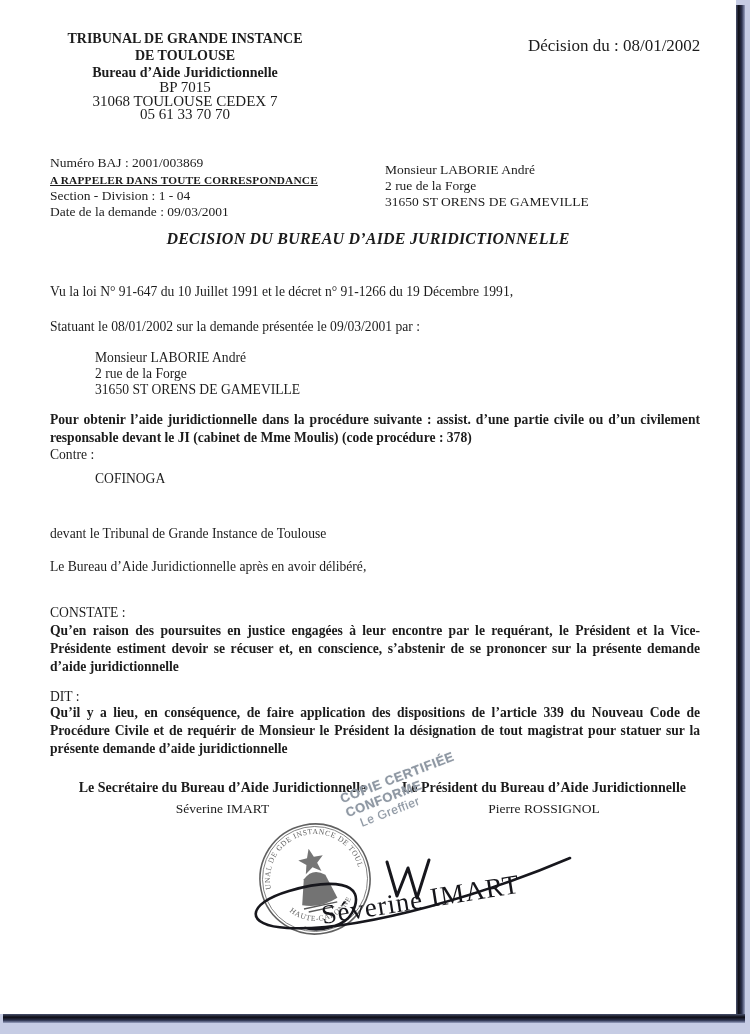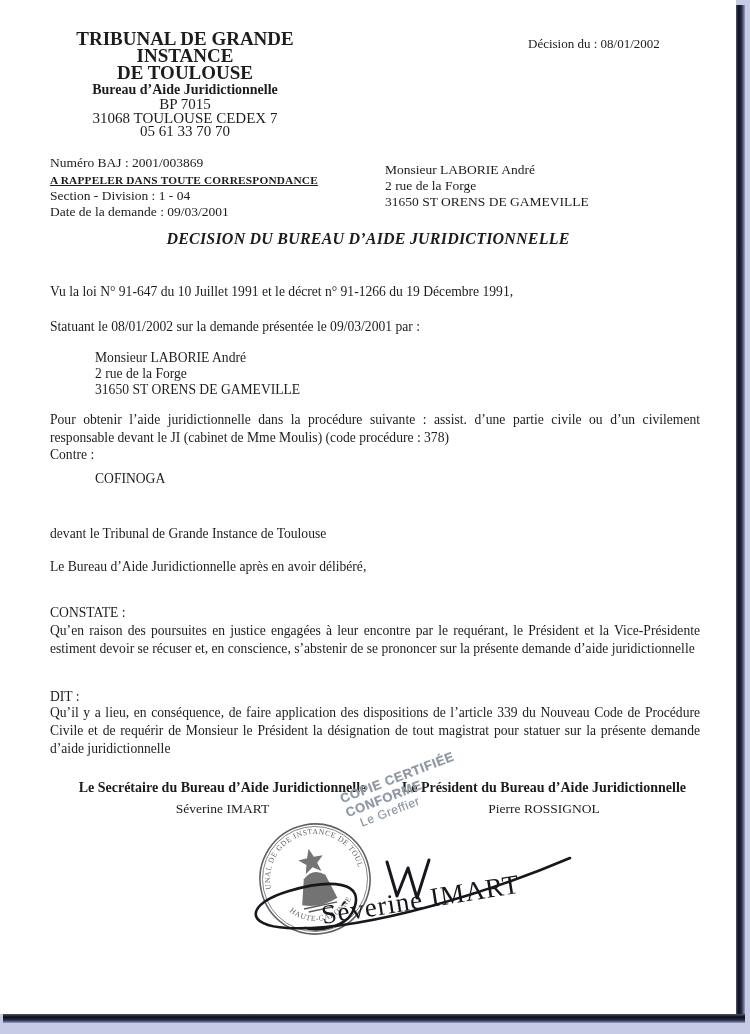--- a/index.html
+++ b/index.html
@@ -27,35 +27,35 @@
   .frame-bottom {
     position: absolute;
     left: 3px; top: 1014px;
     width: 742px; height: 9px;
     background: linear-gradient(to bottom, #49516e, #0d0d15 35%, #2e3450 70%, #9aa2c2);
   }
   .abs { position: absolute; }
 
   
   .header-left { left: 56px; top: 30px; width: 258px; text-align: center; }
-  .court-line { font-weight: bold; font-size: 19px; line-height: 17px; }
+  .court-line { font-weight: bold; font-size: 14px; line-height: 17px; }
   .bureau-line { font-weight: bold; font-size: 14px; line-height: 17px; }
   .addr-line { font-size: 15px; line-height: 13.5px; }
-  .decision-date { left: 528px; top: 36px; font-size: 13px; }
+  .decision-date { left: 528px; top: 36px; font-size: 17px; }
 
   
   .ref-block { left: 50px; top: 155px; font-size: 13.5px; line-height: 16.5px; }
   .ref-rappel { font-weight: bold; font-size: 11.3px; letter-spacing: 0.2px; line-height: 16px; text-decoration: underline; }
   .addressee { left: 385px; top: 162px; font-size: 13.5px; line-height: 16px; }
 
   .doc-title { left: 0; top: 230px; width: 736px; text-align: center; font-weight: bold; font-size: 16px; letter-spacing: 0.2px; font-style: italic; }
 
   
   .bodytxt { left: 50px; width: 650px; font-size: 13.6px; line-height: 17.5px; }
-  .justify { text-align: justify; }
+  .justify { text-align: justify; font-weight: bold; }
   .indent { left: 95px; width: 560px; }
   .p-visa { top: 283px; }
   .p-statuant { top: 318px; }
   .applicant { top: 350px; line-height: 16px; }
   .p-procedure { top: 411px; }
   .p-contre { top: 446px; }
   .p-cofinoga { top: 470px; }
   .p-devant { top: 525px; }
   .p-deliberer { top: 558px; }
   .p-constate-label { top: 604px; }

